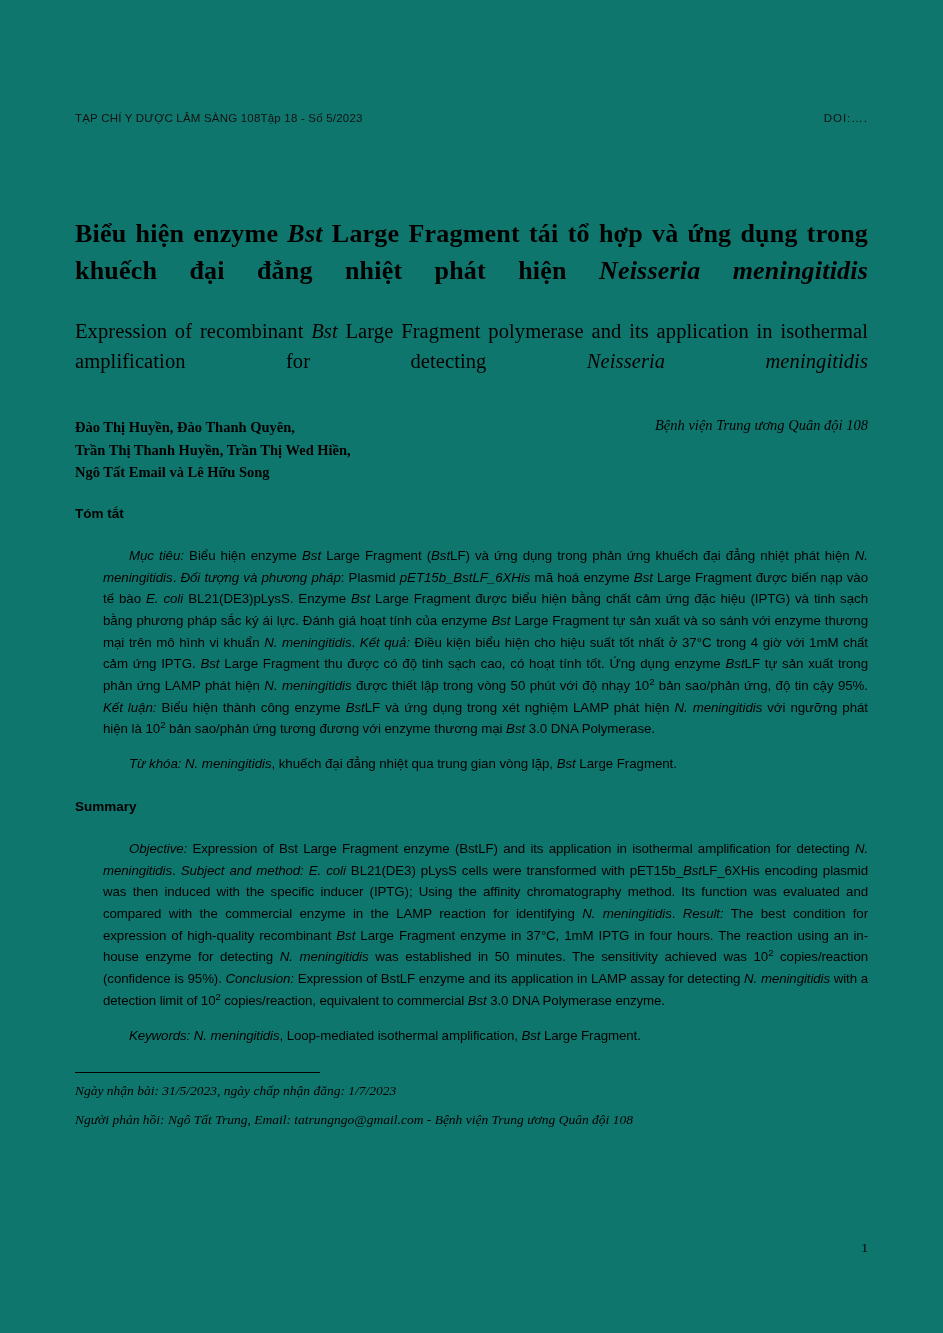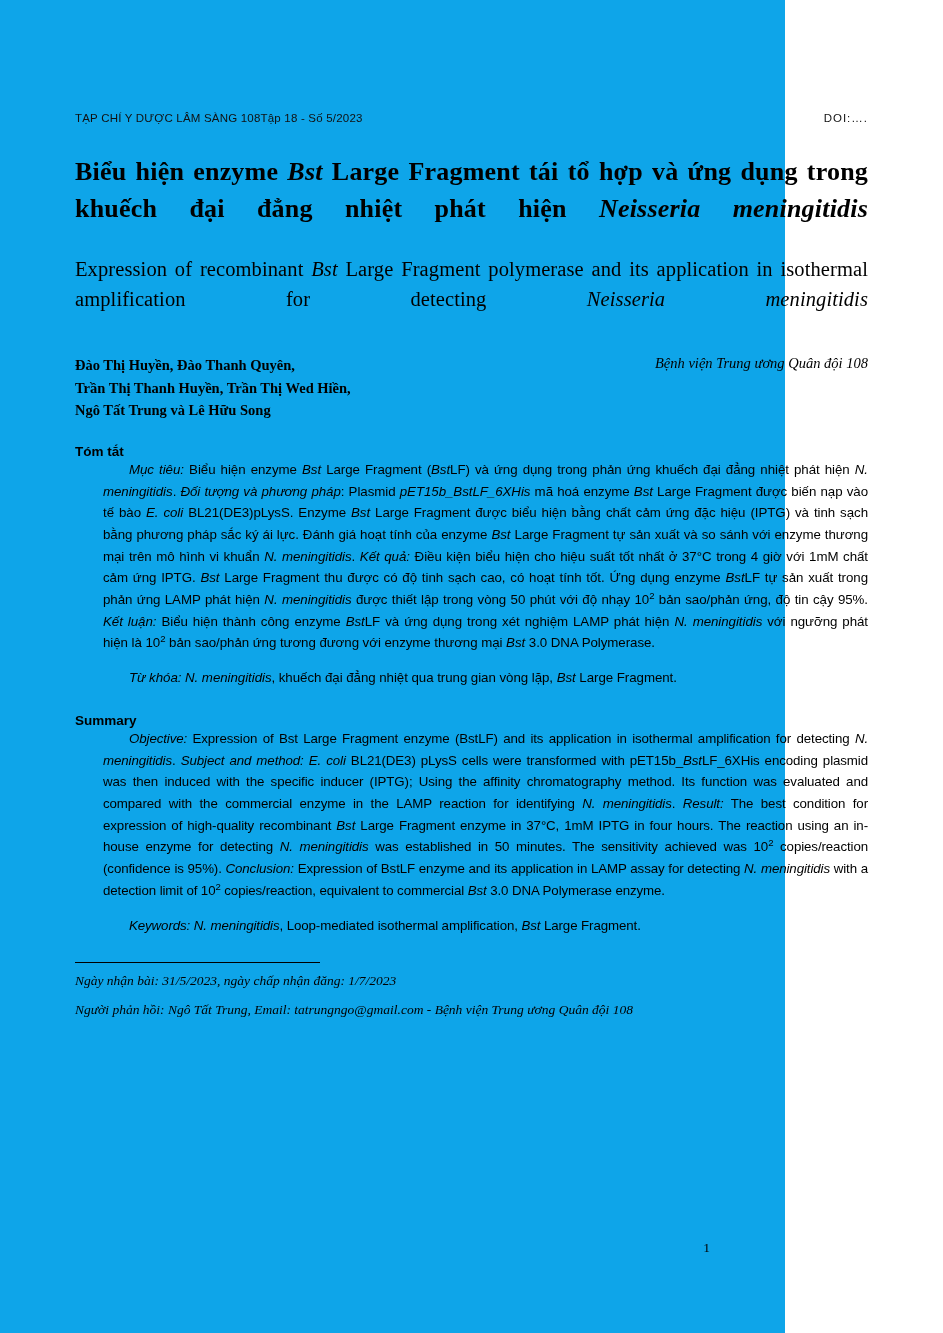--- a/index.html
+++ b/index.html
@@ -11,23 +11,23 @@
     width: 943px;
     height: 1333px;
     font-family: "Liberation Sans", sans-serif;
     color: #000000;
     position: relative;
     overflow: hidden;
   }
   .page {
     position: absolute;
     left: 0; top: 0;
-    width: 785px;
+    width: 943px;
     height: 1333px;
-    background: #0ea5e9;
+    background: #0f766e;
   }
   .content {
     position: absolute;
     left: 75px;
     top: 0;
     width: 793px;
   }
 
   
   .runhead {
@@ -53,21 +53,21 @@
   }
 
   
   .title-vi {
     font-family: "Liberation Serif", serif;
     font-weight: bold;
     font-size: 26px;
     line-height: 1.42;
     text-align: justify;
     text-align-last: justify;
-    margin-top: 30px;
+    margin-top: 92px;
     letter-spacing: 0.2px;
   }
   .title-en {
     font-family: "Liberation Serif", serif;
     font-weight: normal;
     font-size: 20.5px;
     line-height: 1.48;
     text-align: justify;
     text-align-last: justify;
     margin-top: 26px;
@@ -103,21 +103,21 @@
     margin-top: 22px;
   }
   #summary-heading { margin-top: 24px; }
 
   
   .para {
     font-family: "Liberation Sans", sans-serif;
     font-size: 13.3px;
     line-height: 1.63;
     text-align: justify;
-    margin-top: 0;
+    margin-top: 24px;
     padding-left: 28px;
     text-indent: 26px;
     letter-spacing: -0.05px;
   }
   .para.kw { margin-top: 4px; }
   .para.en { letter-spacing: -0.1px; }
 
   
   .foot-rule {
     width: 245px;
@@ -161,21 +161,21 @@
     </h1>
 
     <h2 class="title-en">
       Expression of recombinant <span class="ital">Bst</span> Large Fragment polymerase and its application in isothermal amplification for detecting <span class="ital">Neisseria meningitidis</span>
     </h2>
 
     <div class="authors-row">
       <div class="authors">
         <div>Đào Thị Huyền, Đào Thanh Quyên,</div>
         <div>Trần Thị Thanh Huyền, Trần Thị Wed Hiền,</div>
-        <div>Ngô Tất Trung và Lê Hữu Song</div>
+        <div>Ngô Tất Email và Lê Hữu Song</div>
       </div>
       <div class="affiliation">Bệnh viện Trung ương Quân đội 108</div>
     </div>
 
     <div class="sec-head">Tóm tắt</div>
 
     <p class="para">
       <span class="ital">Mục tiêu:</span> Biểu hiện enzyme <span class="ital">Bst</span> Large Fragment (<span class="ital">Bst</span>LF) và ứng dụng trong phản ứng khuếch đại đẳng nhiệt phát hiện <span class="ital">N. meningitidis</span>. <span class="ital">Đối tượng và phương pháp</span>: Plasmid <span class="ital">pET15b_BstLF_6XHis</span> mã hoá enzyme <span class="ital">Bst</span> Large Fragment được biến nạp vào tế bào <span class="ital">E. coli</span> BL21(DE3)pLysS. Enzyme <span class="ital">Bst</span> Large Fragment được biểu hiện bằng chất cảm ứng đặc hiệu (IPTG) và tinh sạch bằng phương pháp sắc ký ái lực. Đánh giá hoạt tính của enzyme <span class="ital">Bst</span> Large Fragment tự sản xuất và so sánh với enzyme thương mại trên mô hình vi khuẩn <span class="ital">N. meningitidis</span>. <span class="ital">Kết quả:</span> Điều kiện biểu hiện cho hiệu suất tốt nhất ở 37°C trong 4 giờ với 1mM chất cảm ứng IPTG. <span class="ital">Bst</span> Large Fragment thu được có độ tinh sạch cao, có hoạt tính tốt. Ứng dụng enzyme <span class="ital">Bst</span>LF tự sản xuất trong phản ứng LAMP phát hiện <span class="ital">N. meningitidis</span> được thiết lập trong vòng 50 phút với độ nhạy 10<sup>2</sup> bản sao/phản ứng, độ tin cậy 95%. <span class="ital">Kết luận:</span> Biểu hiện thành công enzyme <span class="ital">Bst</span>LF và ứng dụng trong xét nghiệm LAMP phát hiện <span class="ital">N. meningitidis</span> với ngưỡng phát hiện là 10<sup>2</sup> bản sao/phản ứng tương đương với enzyme thương mại <span class="ital">Bst</span> 3.0 DNA Polymerase.
     </p>
 

